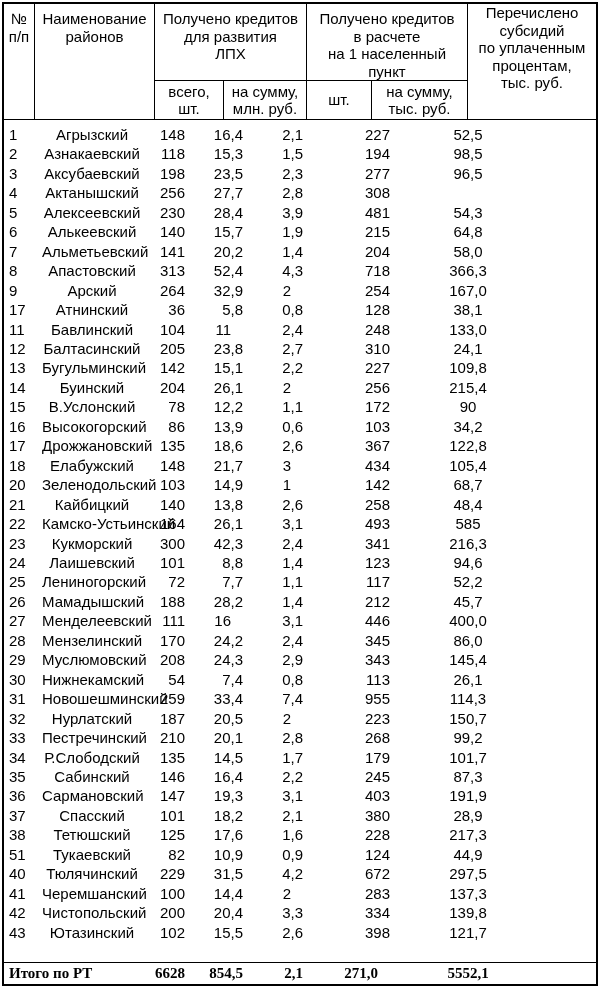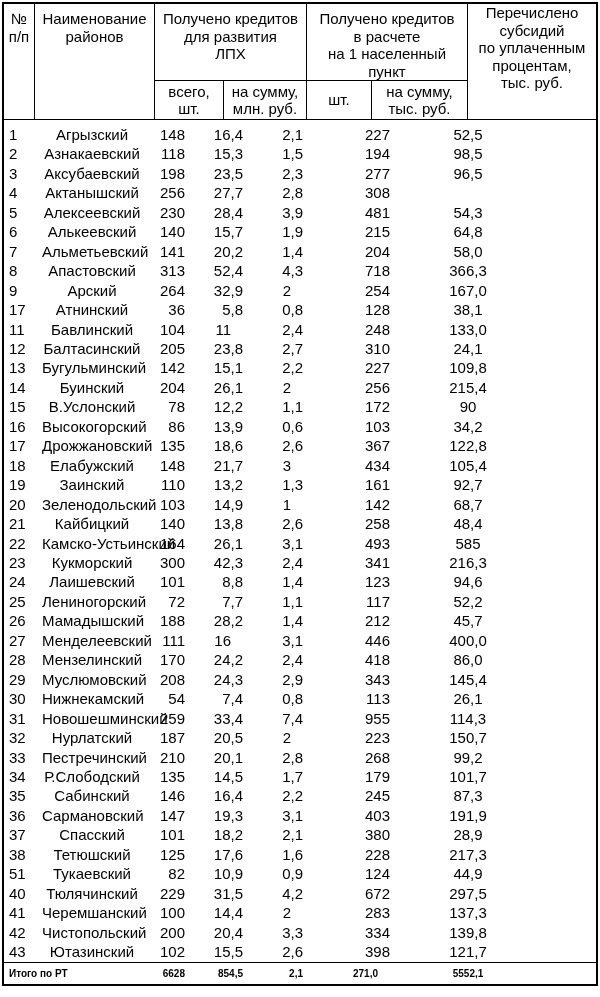--- a/index.html
+++ b/index.html
@@ -63,22 +63,23 @@
   .c-subs    {text-align:center;}
   .pad-dec   {padding-right:12px;}
   
   .tfoot{
     flex:1 1 auto;
     border-top:1.5px solid #000000;
     box-sizing:border-box;
     display:grid;
     grid-template-columns:31px 107px 43px 58px 60px 87px 156px 1fr;
     align-items:center;
-    font-size:10px;font-weight:bold;
+    font-size:15px;font-weight:bold;
     white-space:nowrap;
+    font-family:Liberation Serif, serif;
   }
   .f-label{grid-column:1/3;text-align:left;padding-left:5px;}
 </style>
 </head>
 <body>
 
 <div class="page">
   <div class="tbl">
 
     <div class="thead">
@@ -263,29 +264,20 @@
         <div class="trow">
           <div class="td c-num">18</div>
           <div class="td c-district">Елабужский</div>
           <div class="td c-total">148</div>
           <div class="td c-mln">21,7</div>
           <div class="td c-qty pad-dec">3</div>
           <div class="td c-thous">434</div>
           <div class="td c-subs">105,4</div>
         </div>
         <div class="trow">
-          <div class="td c-num">19</div>
-          <div class="td c-district">Заинский</div>
-          <div class="td c-total">110</div>
-          <div class="td c-mln">13,2</div>
-          <div class="td c-qty">1,3</div>
-          <div class="td c-thous">161</div>
-          <div class="td c-subs">92,7</div>
-        </div>
-        <div class="trow">
           <div class="td c-num">20</div>
           <div class="td c-district">Зеленодольский</div>
           <div class="td c-total">103</div>
           <div class="td c-mln">14,9</div>
           <div class="td c-qty pad-dec">1</div>
           <div class="td c-thous">142</div>
           <div class="td c-subs">68,7</div>
         </div>
         <div class="trow">
           <div class="td c-num">21</div>
@@ -349,21 +341,21 @@
           <div class="td c-qty">3,1</div>
           <div class="td c-thous">446</div>
           <div class="td c-subs">400,0</div>
         </div>
         <div class="trow">
           <div class="td c-num">28</div>
           <div class="td c-district">Мензелинский</div>
           <div class="td c-total">170</div>
           <div class="td c-mln">24,2</div>
           <div class="td c-qty">2,4</div>
-          <div class="td c-thous">418</div>
+          <div class="td c-thous">345</div>
           <div class="td c-subs">86,0</div>
         </div>
         <div class="trow">
           <div class="td c-num">29</div>
           <div class="td c-district">Муслюмовский</div>
           <div class="td c-total">208</div>
           <div class="td c-mln">24,3</div>
           <div class="td c-qty">2,9</div>
           <div class="td c-thous">343</div>
           <div class="td c-subs">145,4</div>

